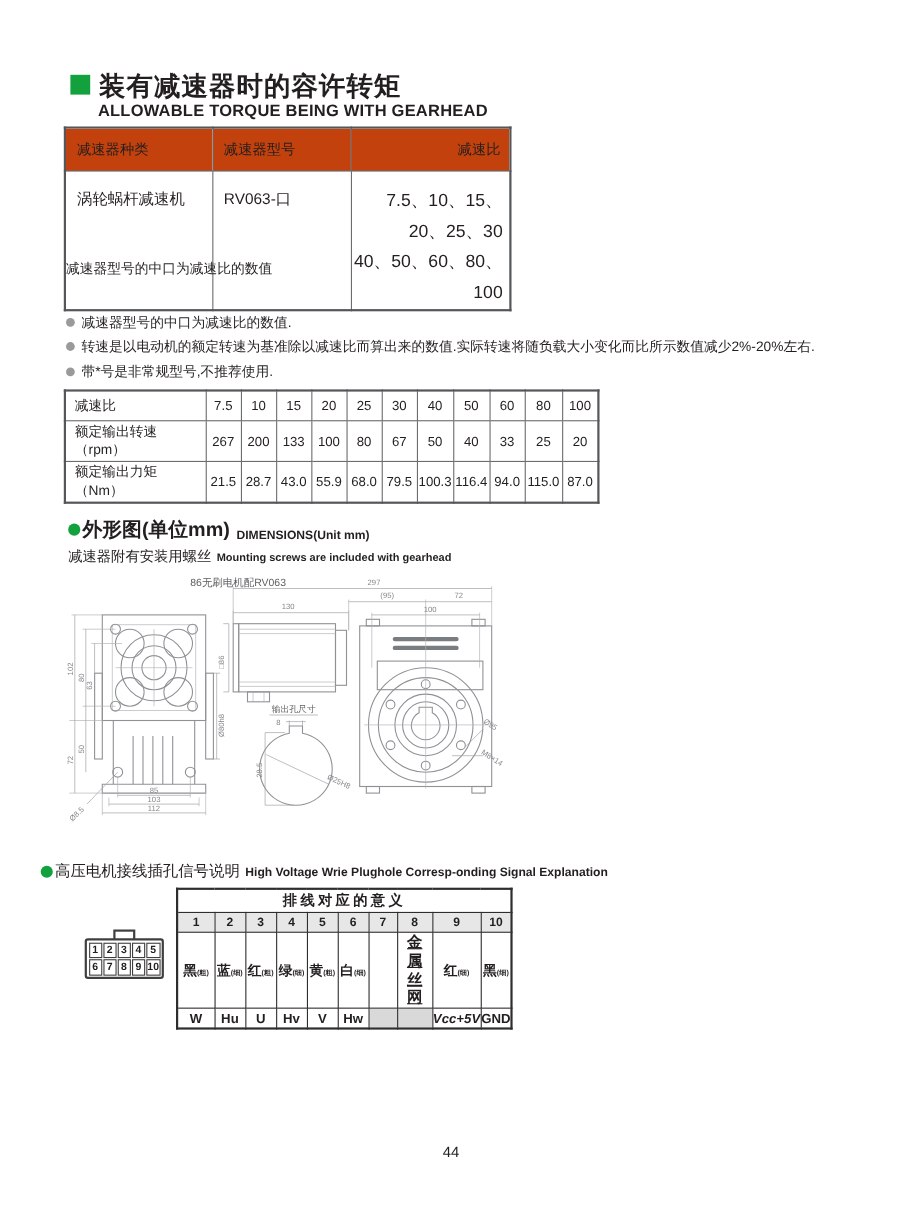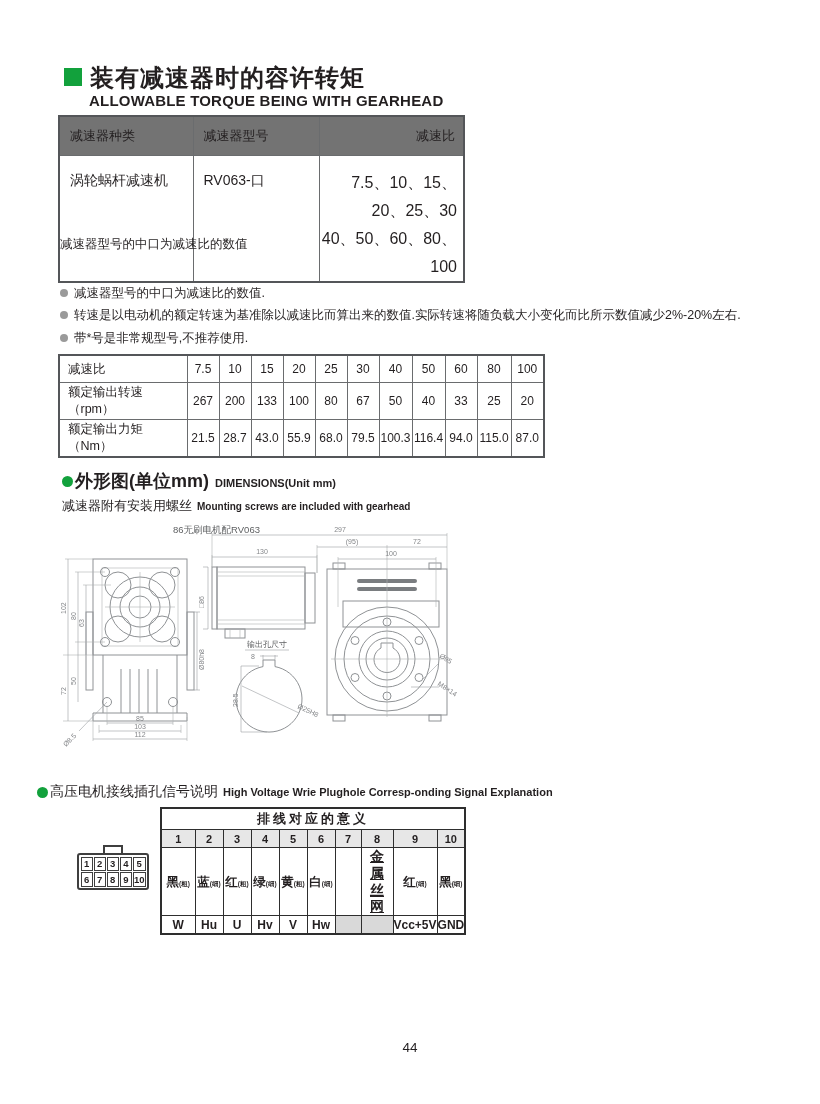--- a/index.html
+++ b/index.html
@@ -9,40 +9,40 @@
   
   .main-title{position:absolute;left:64px;top:62px;display:flex;align-items:flex-start;}
   .green-sq{width:18px;height:18px;background:#12a13c;margin:6px 8px 0 0;flex:none;}
   .title-cn{font-size:24px;font-weight:bold;letter-spacing:1px;}
   .title-en{position:absolute;left:89px;top:92px;font-size:15px;font-weight:bold;letter-spacing:.2px;}
 
   
   table{border-collapse:collapse;}
   .ghd-table{position:absolute;left:58px;top:115px;table-layout:fixed;width:405px;border:2px solid #545659;}
   .ghd-table th,.ghd-table td{border:1px solid #6a6c6e;overflow:hidden;}
-  .ghd-table th{background:#737373;height:38px;font-size:13px;font-weight:normal;text-align:left;padding:0 8px 0 10px;}
+  .ghd-table th{background:#c2410c;height:38px;font-size:13px;font-weight:normal;text-align:left;padding:0 8px 0 10px;}
   .ghd-table th.ra{text-align:right;}
   .ghd-table td{height:76px;vertical-align:top;font-size:14px;padding:16px 6px 0 10px;}
   .ghd-table td.ratio{font-size:16px;text-align:right;padding:13px 6px 0 0;line-height:1.75;}
   .tbl-note{position:absolute;left:60px;top:236px;font-size:12.5px;}
 
   
   .notes{position:absolute;left:60px;top:286px;width:720px;}
   .note-line{display:flex;margin-bottom:8px;font-size:12.5px;line-height:1.15;}
   .dot{width:8px;height:8px;border-radius:50%;background:#9a9a9a;margin:3px 6px 0 0;flex:none;}
 
   
   .ratio-table{position:absolute;left:58px;top:354px;table-layout:fixed;border:2px solid #545659;}
   .ratio-table td{border:1px solid #6a6c6e;height:24px;font-size:12px;text-align:center;overflow:hidden;}
   .ratio-table td.lbl{font-size:12.5px;text-align:left;padding-left:8px;}
 
   
   .sec-head{position:absolute;display:flex;align-items:baseline;}
   .gdot{width:11px;height:11px;border-radius:50%;background:#12a13c;flex:none;align-self:center;margin-right:2px;}
-  .dim-head{left:62px;top:469px;}
+  .dim-head{left:62px;top:469px;align-items:flex-end;}
   .dim-head .cn{font-size:18px;font-weight:bold;}
   .dim-head .en{font-size:11px;font-weight:bold;margin-left:6px;}
   .dim-sub{position:absolute;left:62px;top:497px;font-size:13px;}
   .dim-sub .en{font-size:10px;font-weight:bold;margin-left:5px;}
   .sig-head{left:37px;top:783px;}
   .sig-head .cn{font-size:14px;font-weight:normal;}
   .sig-head .en{font-size:11px;font-weight:bold;margin-left:5px;}
 
   
   .drawing{position:absolute;left:55px;top:517px;}
@@ -64,21 +64,21 @@
   .sig-table{position:absolute;left:160px;top:807px;table-layout:fixed;border:2px solid #2e2e2e;}
   .sig-table td{border:1.5px solid #2e2e2e;text-align:center;overflow:hidden;padding:0;}
   .sig-title td{height:20px;font-size:13px;font-weight:bold;letter-spacing:3px;margin-top:37px;}
   .sig-num td{height:17px;background:#e7e7e7;font-size:11px;font-weight:bold;}
   .sig-color td{height:33px;}
   .sig-sign td{height:17px;font-size:12px;font-weight:bold;}
   .cname{font-size:12.5px;font-weight:bold;}
   .ctag{font-size:6.5px;font-weight:bold;}
   .mesh .cname{display:inline-block;width:20px;font-size:14px;line-height:1.2;text-decoration:underline;}
   .gray{background:#d9d9d9;}
-  .sm{font-size:7px;}
+  .sm{font-size:7px;font-style:italic;}
   .md{font-size:10px;}
 
   .page-num{position:absolute;left:0;top:1040px;width:100%;text-align:center;font-size:13.5px;}
 </style>
 </head>
 <body>
 
 <div class="page">
 
   <div class="main-title">

